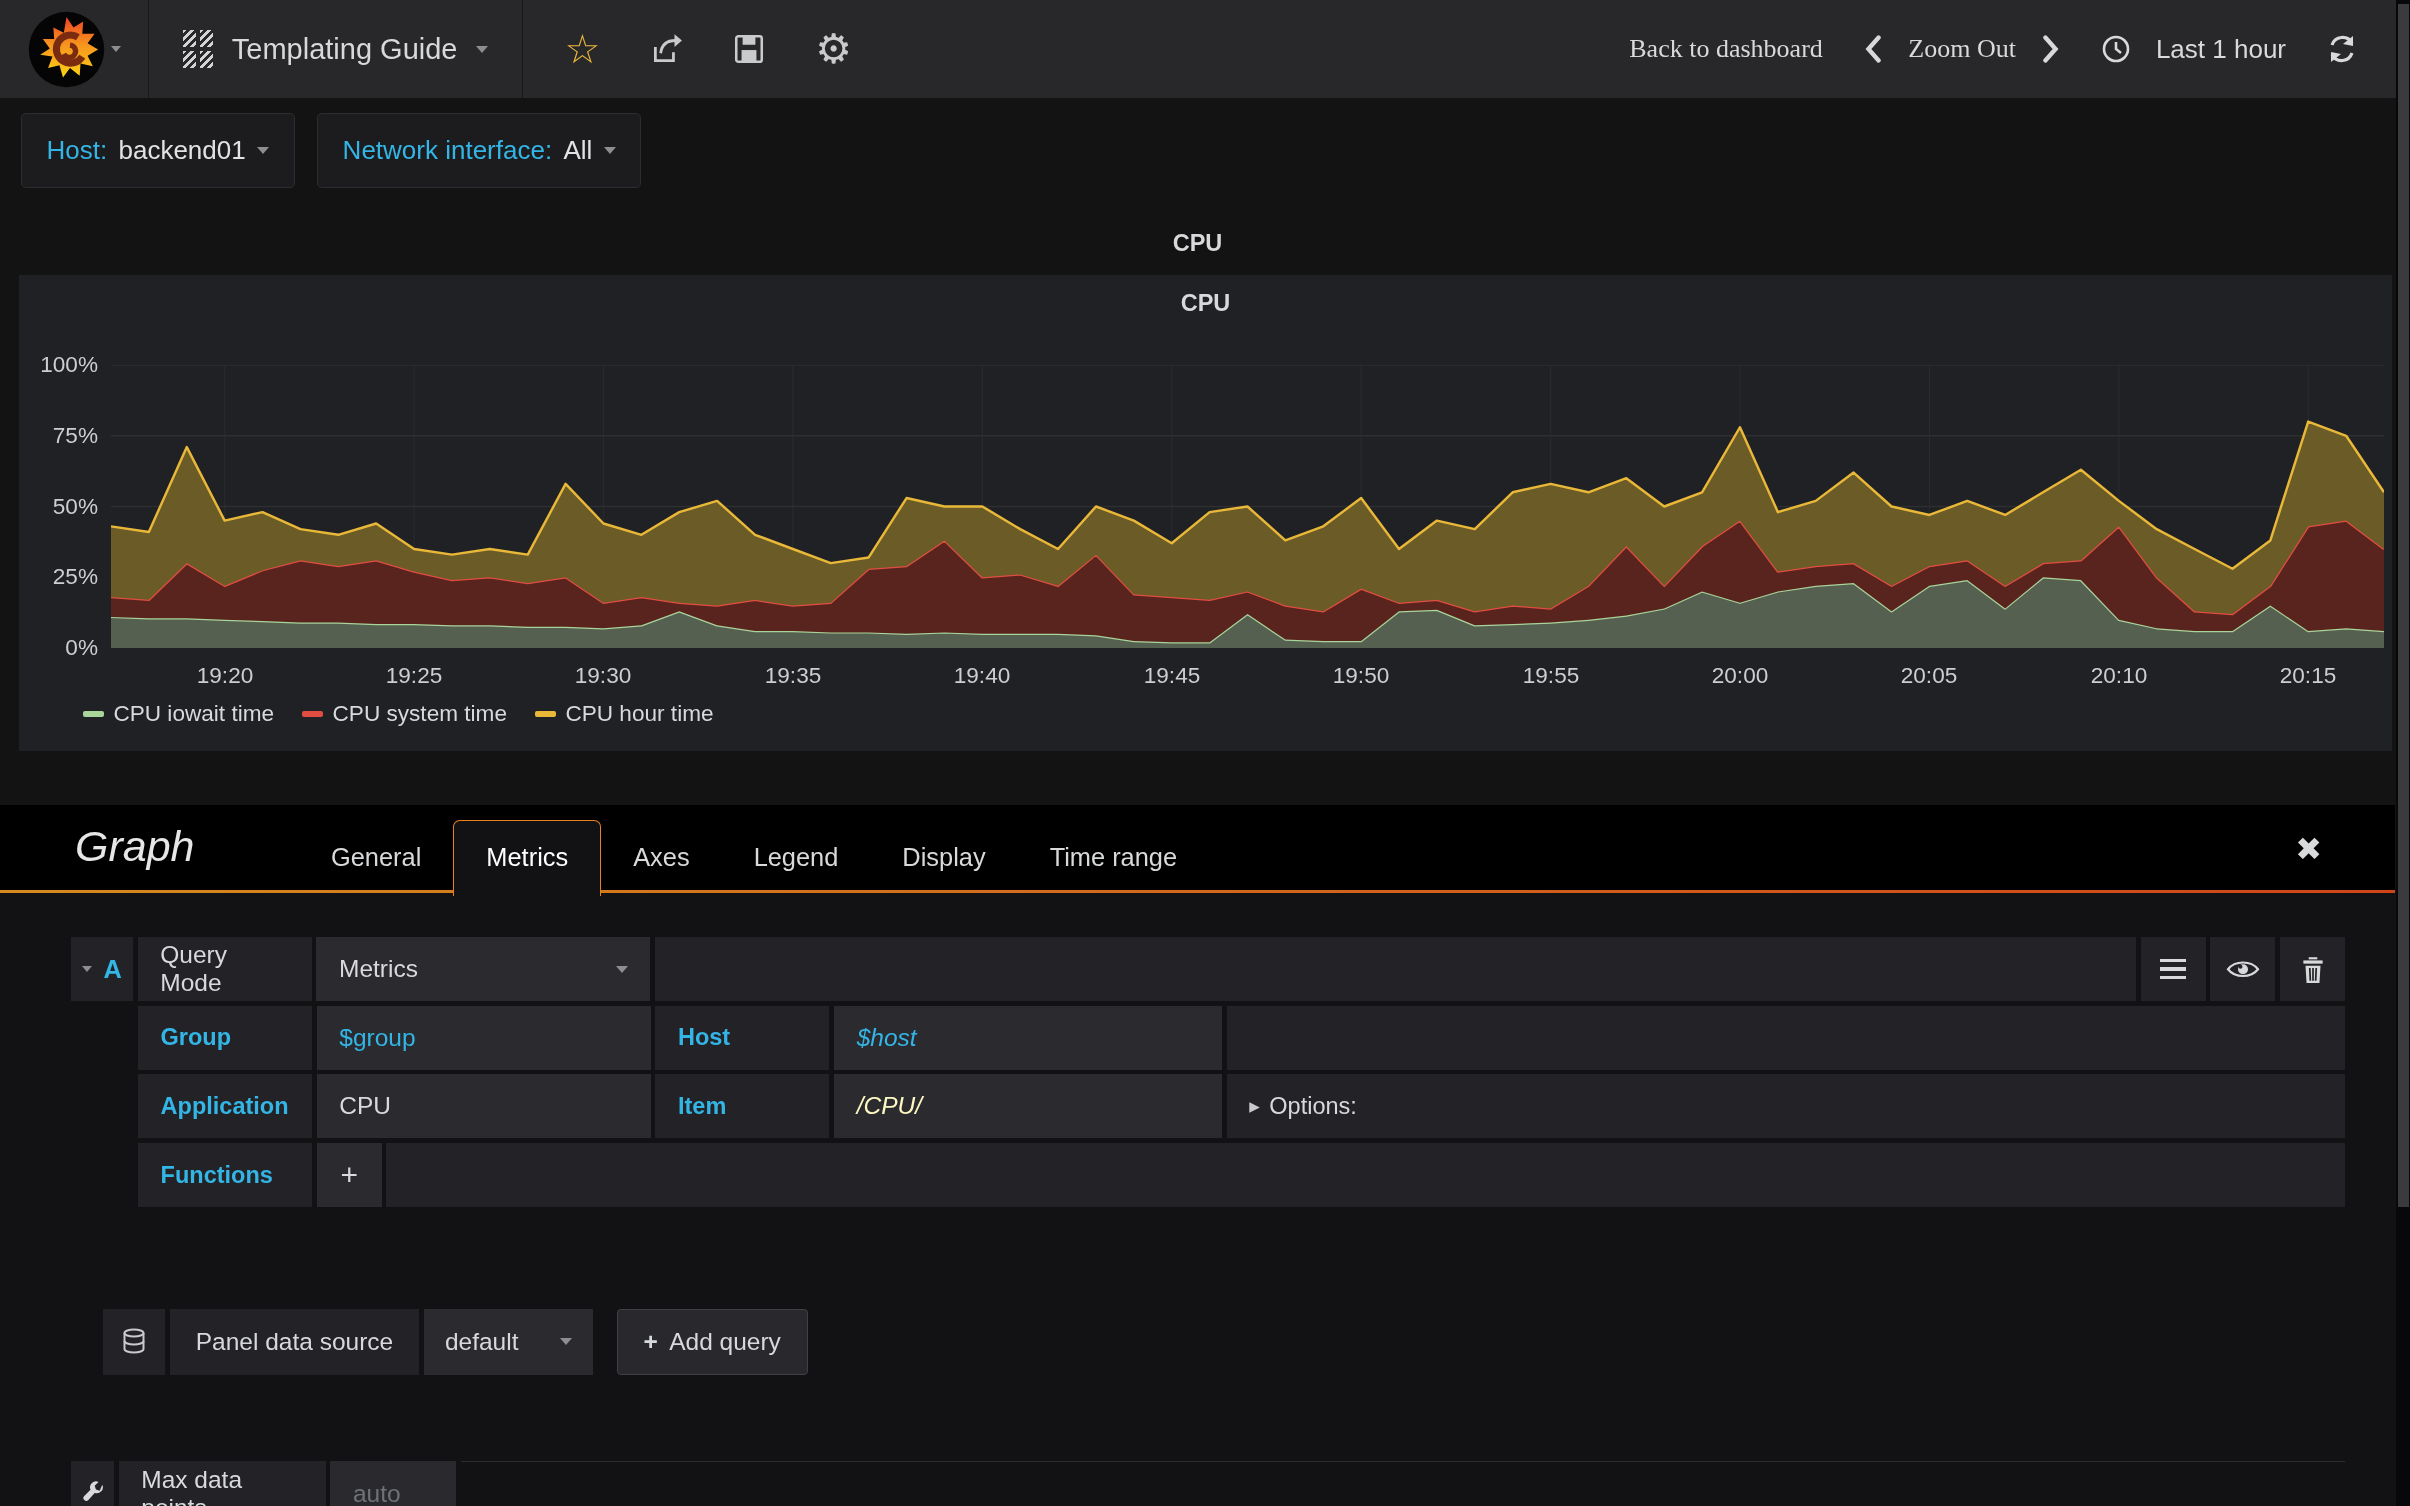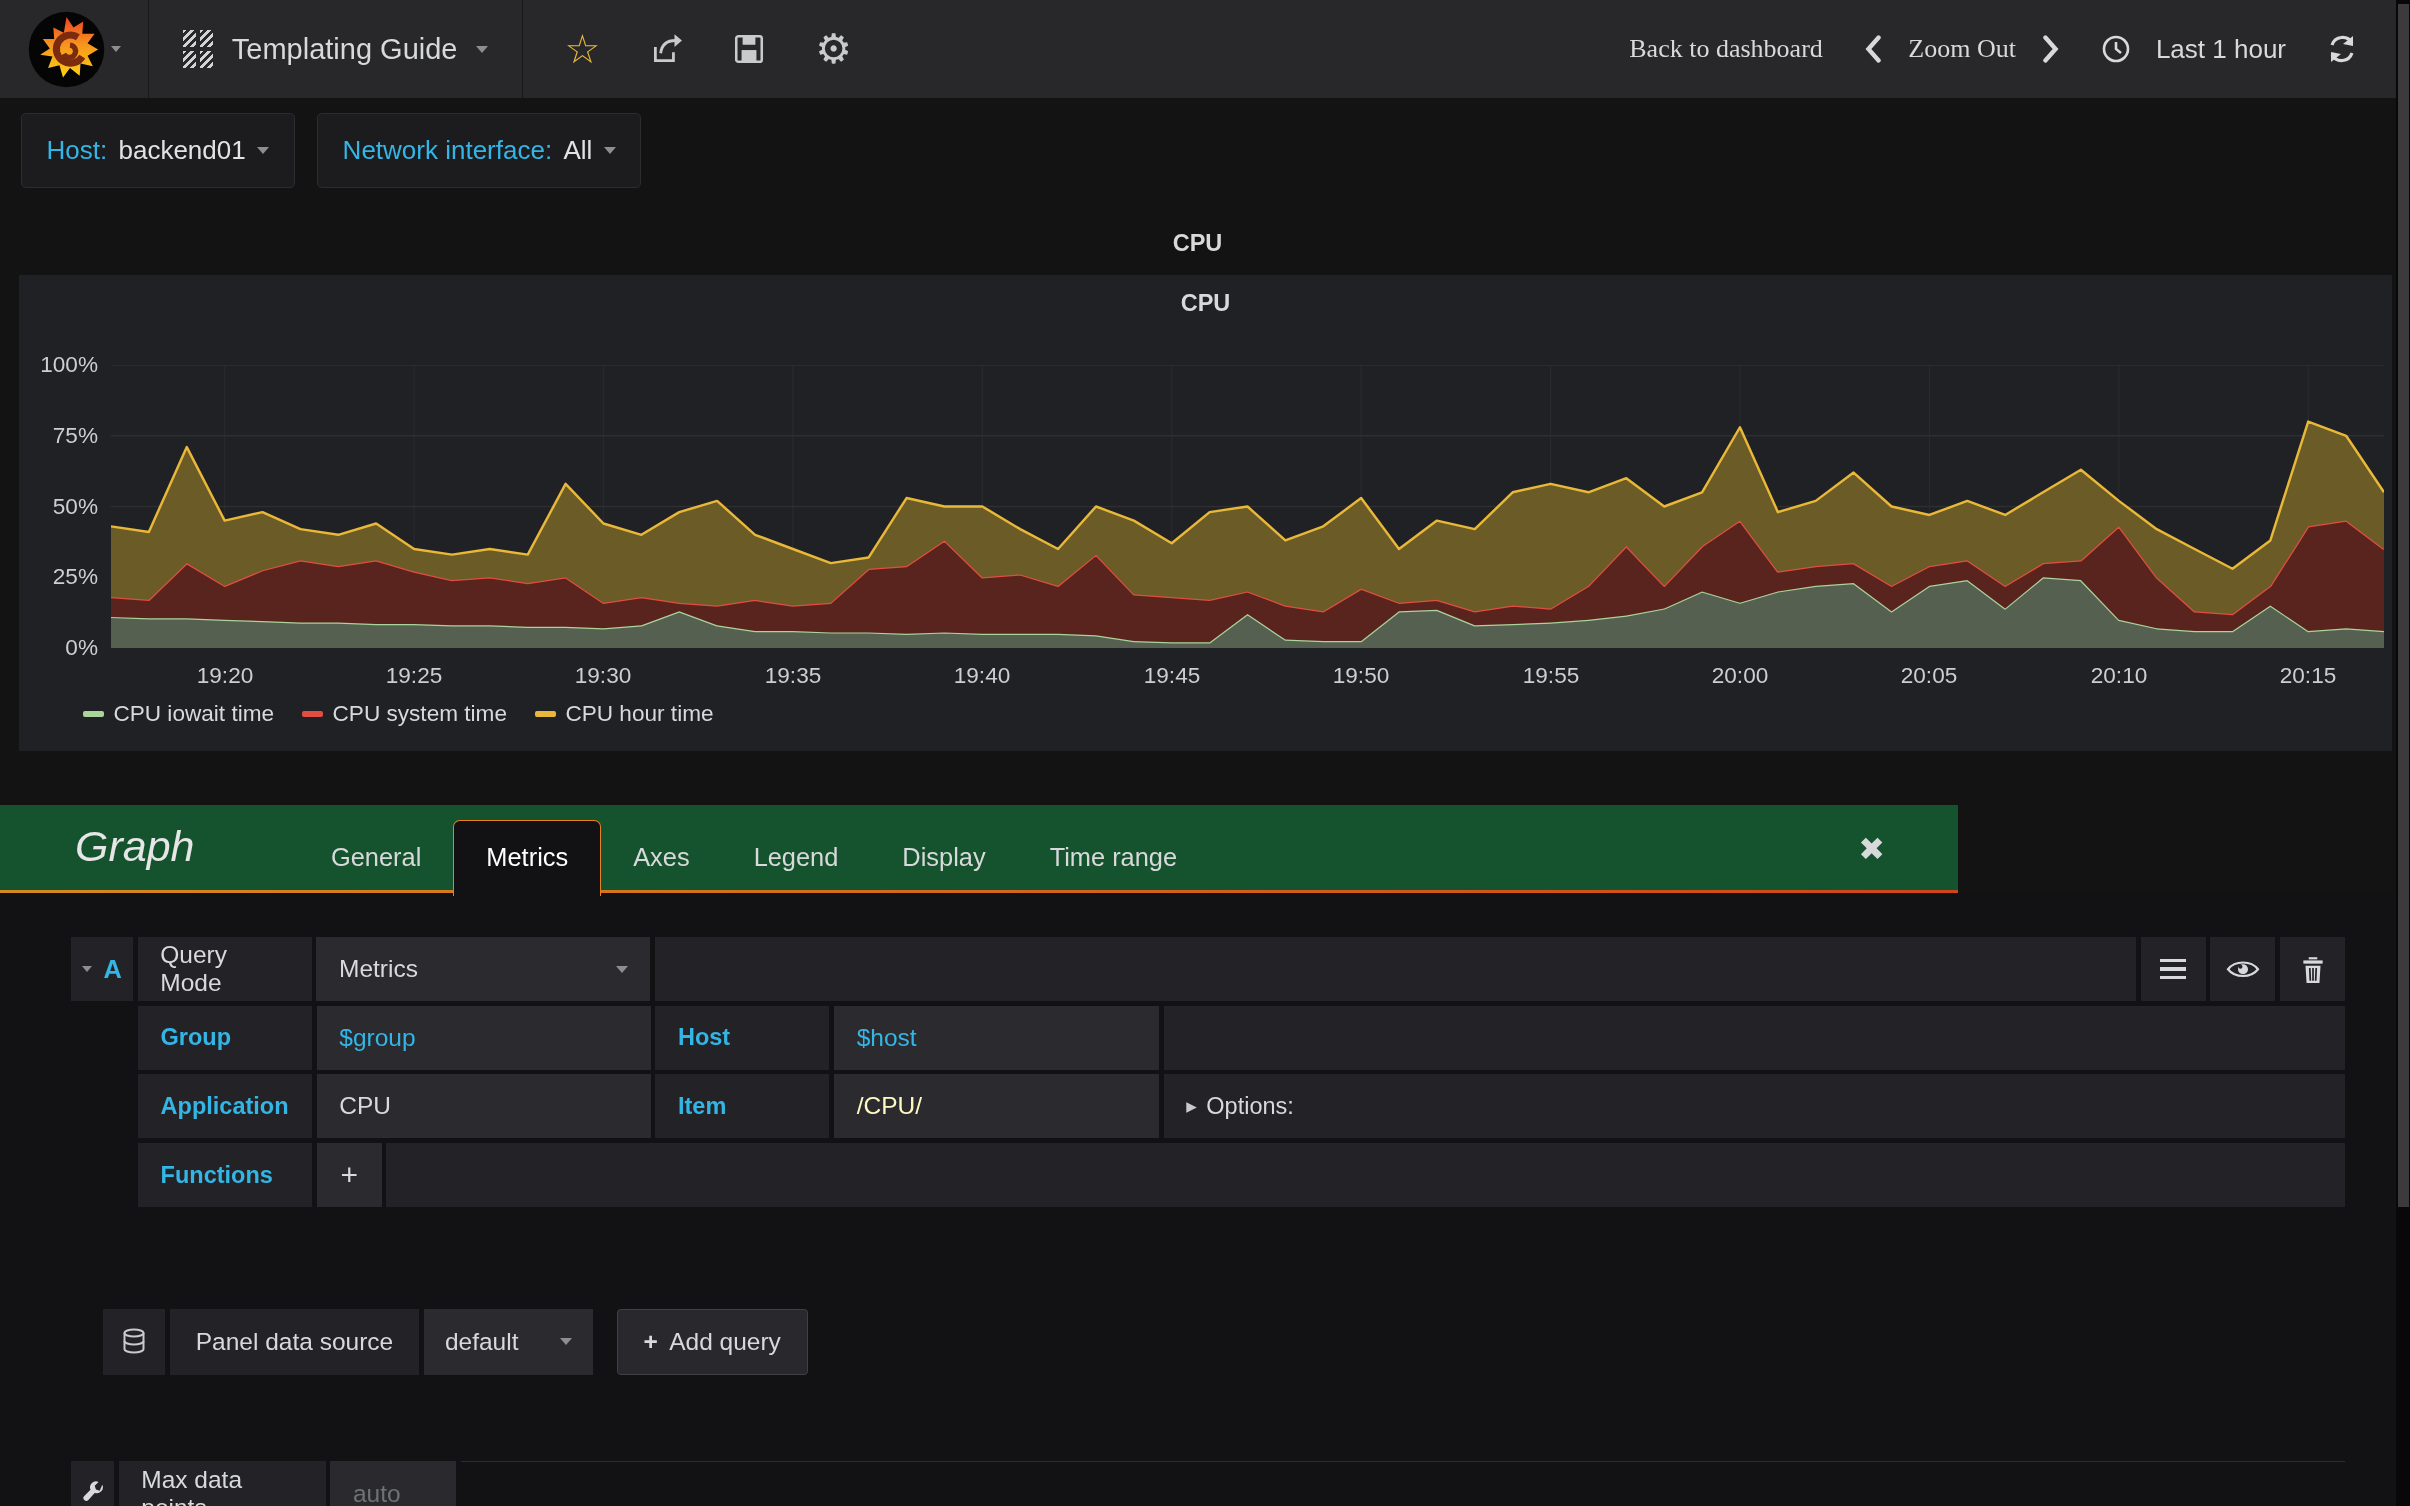--- a/index.html
+++ b/index.html
@@ -41,40 +41,40 @@
   #y-labels { position:absolute; left:0; top:90px; width:79px; height:283px; }
   #y-labels div { position:absolute; right:0; width:79px; text-align:right; font-size:22.6px; color:#CDCED0; }
   #x-labels { position:absolute; left:92px; top:388px; width:2273px; height:28px; }
   #x-labels div { position:absolute; width:94px; margin-left:-47px; text-align:center; font-size:22.6px; color:#CDCED0; }
   .legend { position:absolute; left:64px; top:426px; display:flex; align-items:center; gap:28px; }
   .legend-item { display:flex; align-items:center; gap:9.4px; }
   .legend-swatch { width:21px; height:6.6px; border-radius:1.9px; background:#888; }
   .legend-label { font-size:22.6px; color:#D8D9DA; }
 
   
-  .edit-header { position:absolute; top:805px; left:0; width:1958px; height:88px; background:#14532d;padding-left:37px; }
+  .edit-header { position:absolute; top:805px; left:0; width:2395px; height:88px; background:#000000;padding-left:37px; }
   .edit-header::after { content:""; position:absolute; left:0; right:0; bottom:0; height:2.8px; background:linear-gradient(to right,#D68A1E,#D04518); }
   .graph-type { position:absolute; left:75px; top:17px; font-size:43px; font-style:italic; color:#E6E6E7; }
   .tabs { position:absolute; left:299px; bottom:0; display:flex; align-items:flex-end; height:88px; }
   .tab { padding:22.6px 32px 21px; font-size:25.4px; color:#D8D9DA; cursor:pointer; }
   .tab.active { position:relative; z-index:2; margin-bottom:-2.8px; padding-bottom:23.5px; background:#121214; border:1.9px solid #E8801F; border-bottom:none; border-radius:6.6px 6.6px 0 0; color:#FFFFFF; }
   .close-x { position:absolute; right:73px; top:24.5px; font-size:32px; color:#D8D9DA; cursor:pointer; }
 
   .edit-body { position:absolute; top:893px; left:0; width:2395px; height:614px; background:#121214; }
   .rows { position:absolute; left:71px; top:44px; width:2274px; display:flex; flex-direction:column; gap:4.7px; }
   .qrow { display:flex; gap:4.7px; height:64px; }
   .indent { margin-left:67px; }
   .cell { background:#232327; display:flex; align-items:center; padding:0 22.6px; color:#D8D9DA; font-size:24.5px; }
   .cell.icon { width:62px; justify-content:center; padding:0; }
   .cell.btn { width:65px; justify-content:center; padding:0; cursor:pointer; }
   .cell.fill { flex:1; }
   .cell.lbl { width:174px; }
   .cell.lbl-blue { width:174px; color:#33B5E5; font-weight:bold; font-size:23.5px; }
   .cell.input { background:#2B2B2F; width:334px; }
-  .cell.input.w345 { width:325px; }
+  .cell.input.w345 { width:388px;font-style:italic; }
   .cell.select { background:#2B2B2F; width:334px; justify-content:space-between; cursor:pointer; }
   .cyan { color:#33B5E5; }
   .yellow { color:#fef9c3; }
   .acell { gap:11.3px; }
   .a-ref { color:#33B5E5; font-weight:bold; font-size:25.4px; }
   .hamburger { display:flex; flex-direction:column; gap:4.7px; }
   .hamburger span { width:25.4px; height:3.8px; background:#D8D9DA; }
   .options-lbl { color:#D8D9DA; font-size:23.5px; display:flex; align-items:center; gap:9.4px; }
   .tri { color:#C9CACB; font-size:21px; }
   .plus-glyph { font-size:30px; color:#D8D9DA; }

